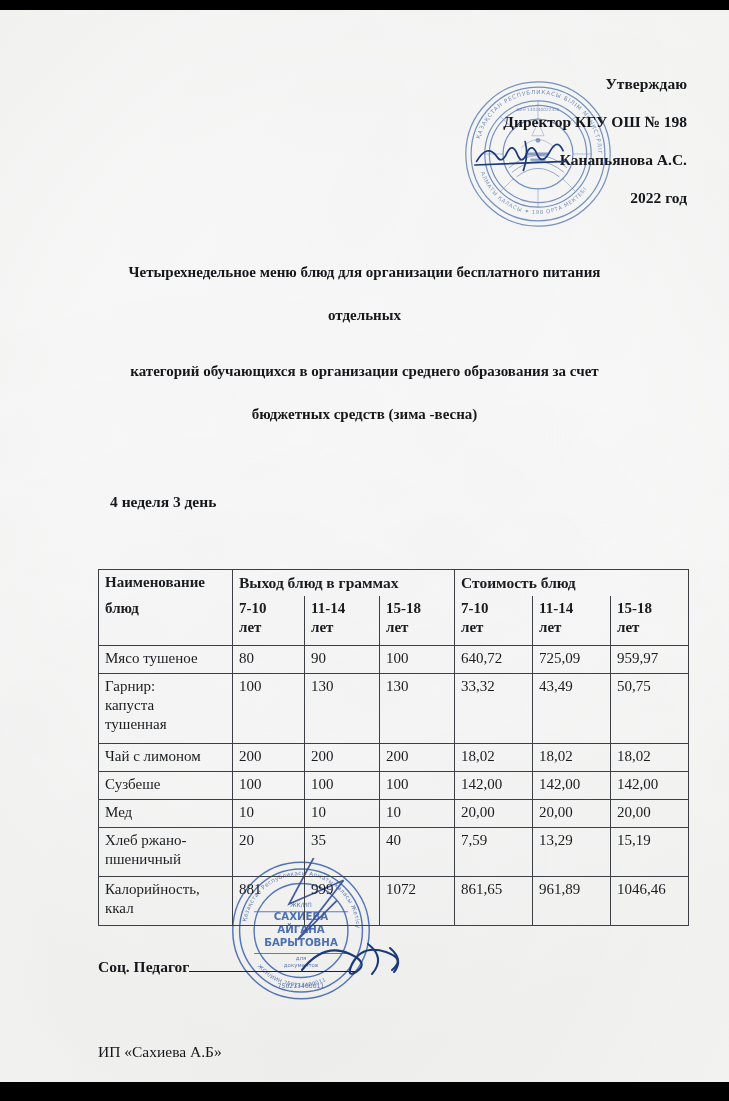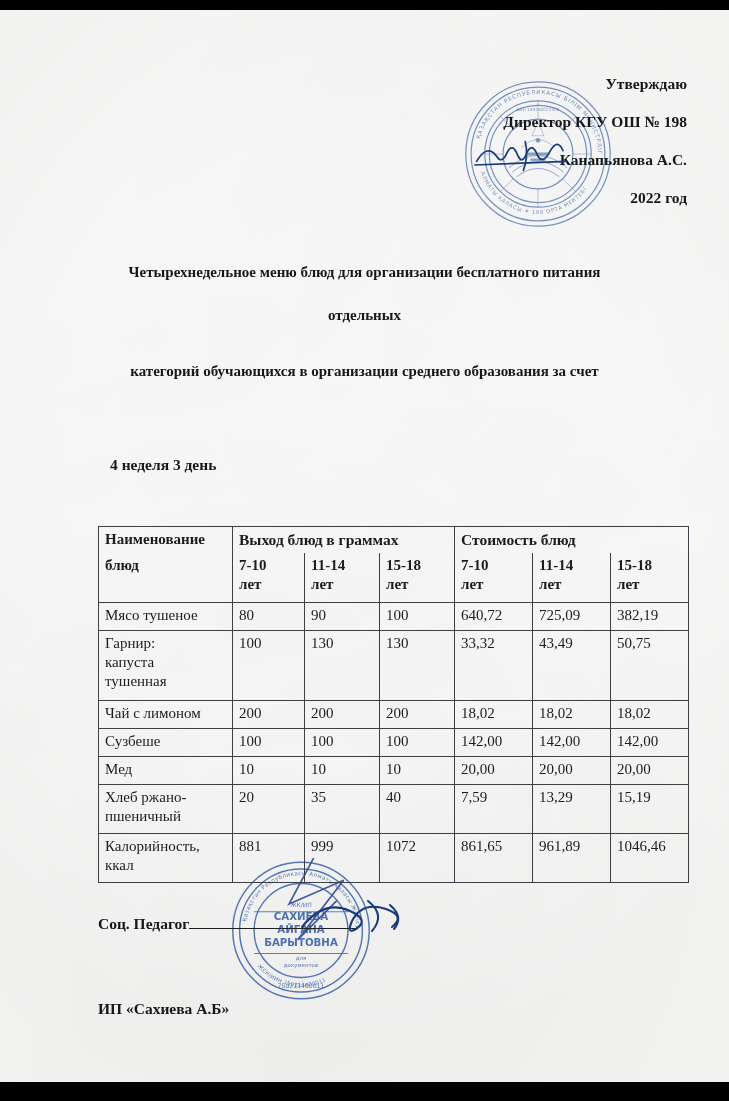--- a/index.html
+++ b/index.html
@@ -121,20 +121,21 @@
 
   
   .table-wrap {
     padding: 40px 0 0 98px;
   }
   table.menu {
     border-collapse: collapse;
     width: 590px;
     table-layout: fixed;
     color: #1a1c1f;
+    margin-top: 6px;
   }
   table.menu td, table.menu th {
     border: 1px solid #3c3f43;
     padding: 3px 6px 4px 6px;
     font-size: 15px;
     line-height: 19px;
     vertical-align: top;
     text-align: left;
     font-weight: normal;
     background: transparent;
@@ -184,21 +185,21 @@
     display: inline-block;
     border-bottom: 1.4px solid #1d1f22;
     height: 15px;
     vertical-align: baseline;
   }
   .sig-line.l-ped { width: 168px; }
   .sig-line.l-med { width: 238px; }
 
   .ip-row {
     padding-top: 56px;
-    font-weight: bold;
+    font-weight: normal;
     font-size: 15.5px;
     white-space: nowrap;
   }
 
   
   .hand {
     position: absolute;
     pointer-events: none;
     z-index: 5;
   }
@@ -293,20 +294,21 @@
           <path d="M2 30 L104 26"></path>
           <path d="M58 4 Q62 20 56 36"></path>
         </g>
       </svg>
 
       <div class="doc-title">
         <span class="t-line l1">Четырехнедельное меню блюд для организации бесплатного питания</span>
         <span class="t-line">отдельных</span>
         <span class="gap"></span>
         <span class="t-line l1">категорий обучающихся в организации среднего образования за счет</span>
+        <span class="t-line">бюджетных средств (зима -весна)</span>
       </div>
 
       <div class="week-day">4 неделя 3 день</div>
 
       <div class="table-wrap">
         <table class="menu">
           <colgroup>
             <col class="c-name">
               <col class="c-g1">
               <col class="c-g2">
@@ -350,21 +352,21 @@
             </tr>
           </thead>
           <tbody>
             <tr class="row">
               <td><span>Мясо тушеное</span></td>
               <td>80</td>
               <td>90</td>
               <td>100</td>
               <td>640,72</td>
               <td>725,09</td>
-              <td>382,19</td>
+              <td>959,97</td>
             </tr>
             <tr class="row tall">
               <td>
                 <span style="display:block">Гарнир:</span>
                 <span style="display:block">капуста</span>
                 <span style="display:block">тушенная</span>
               </td>
               <td>100</td>
               <td>130</td>
               <td>130</td>

